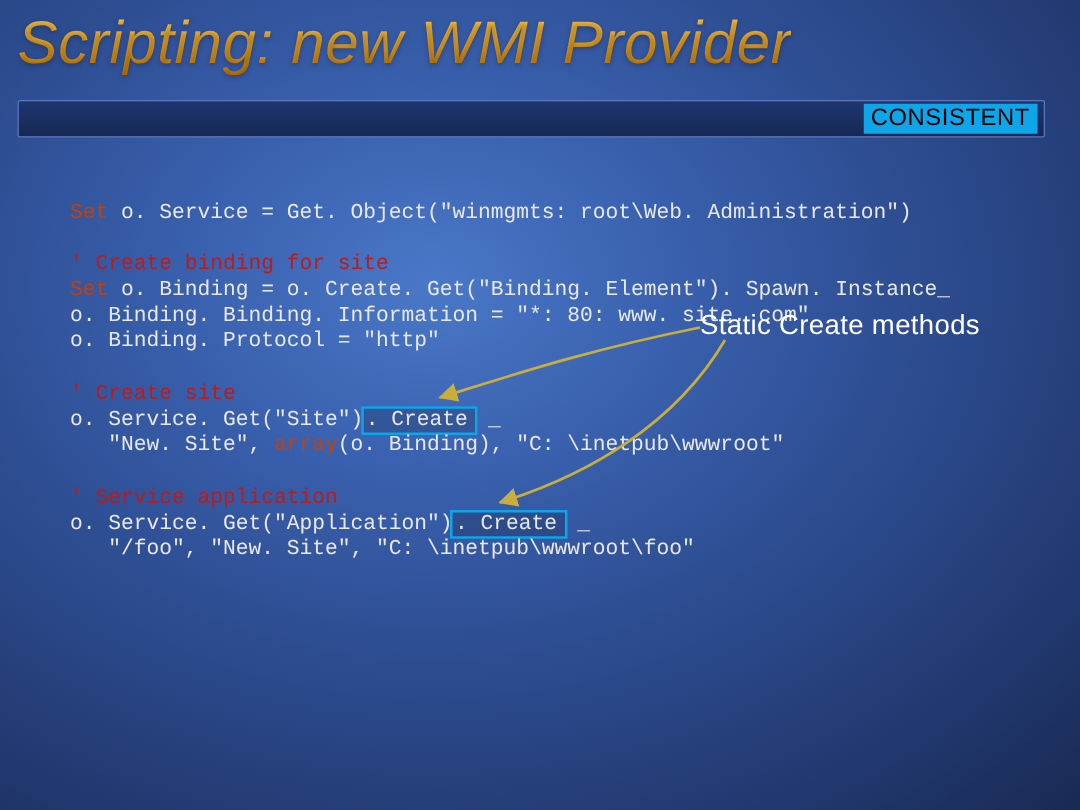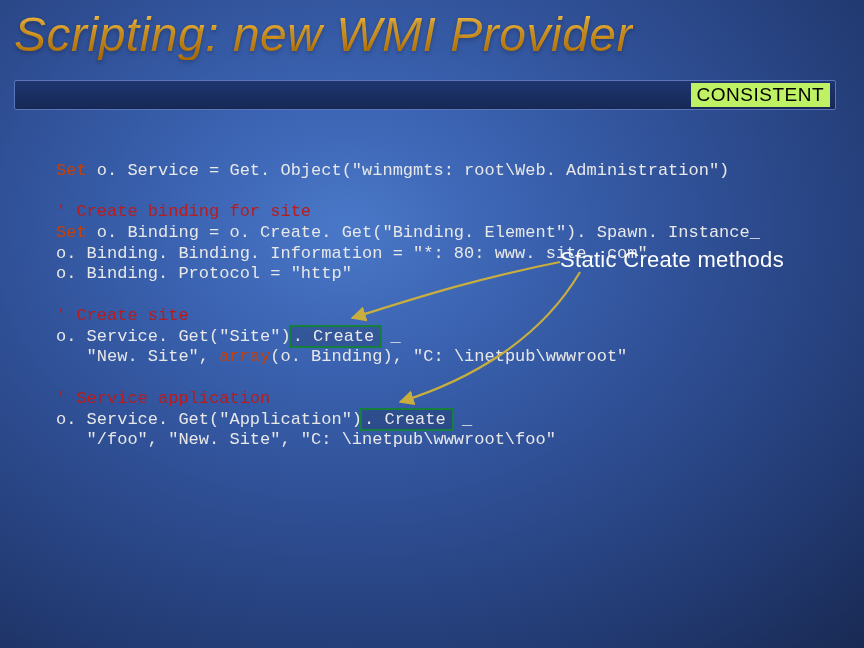--- a/index.html
+++ b/index.html
@@ -32,21 +32,21 @@
     width: 822px;
     height: 30px;
     background: linear-gradient(180deg, #1e3570 0%, #162855 100%);
     border: 1px solid #5a76b8;
     border-radius: 2px;
   }
   .badge {
     position: absolute;
     right: 34px;
     top: 83px;
-    background: #bef264;
+    background: #0ea5e9;
     color: #000;
     font-size: 19px;
     font-weight: 400;
     padding: 1px 6px;
     letter-spacing: 0.5px;
     font-family: Arial, sans-serif;
   }
   .code {
     position: absolute;
     left: 56px;
@@ -55,21 +55,21 @@
     font-size: 17px;
     color: #e8e8e8;
     line-height: 1.22;
     white-space: pre;
   }
   .kw { color: #c2410c; }
   .cm { color: #b91c1c; }
   .plain { color: #e8e8e8; }
   .hilite {
     background: rgba(0,0,0,0.15);
-    border: 2px solid #15803d;
+    border: 2px solid #0ea5e9;
     padding: 0 6px 0 2px;
     margin: 0 -2px;
   }
   .annot {
     position: absolute;
     left: 560px;
     top: 247px;
     color: #fff;
     font-size: 22px;
     letter-spacing: 0.3px;

